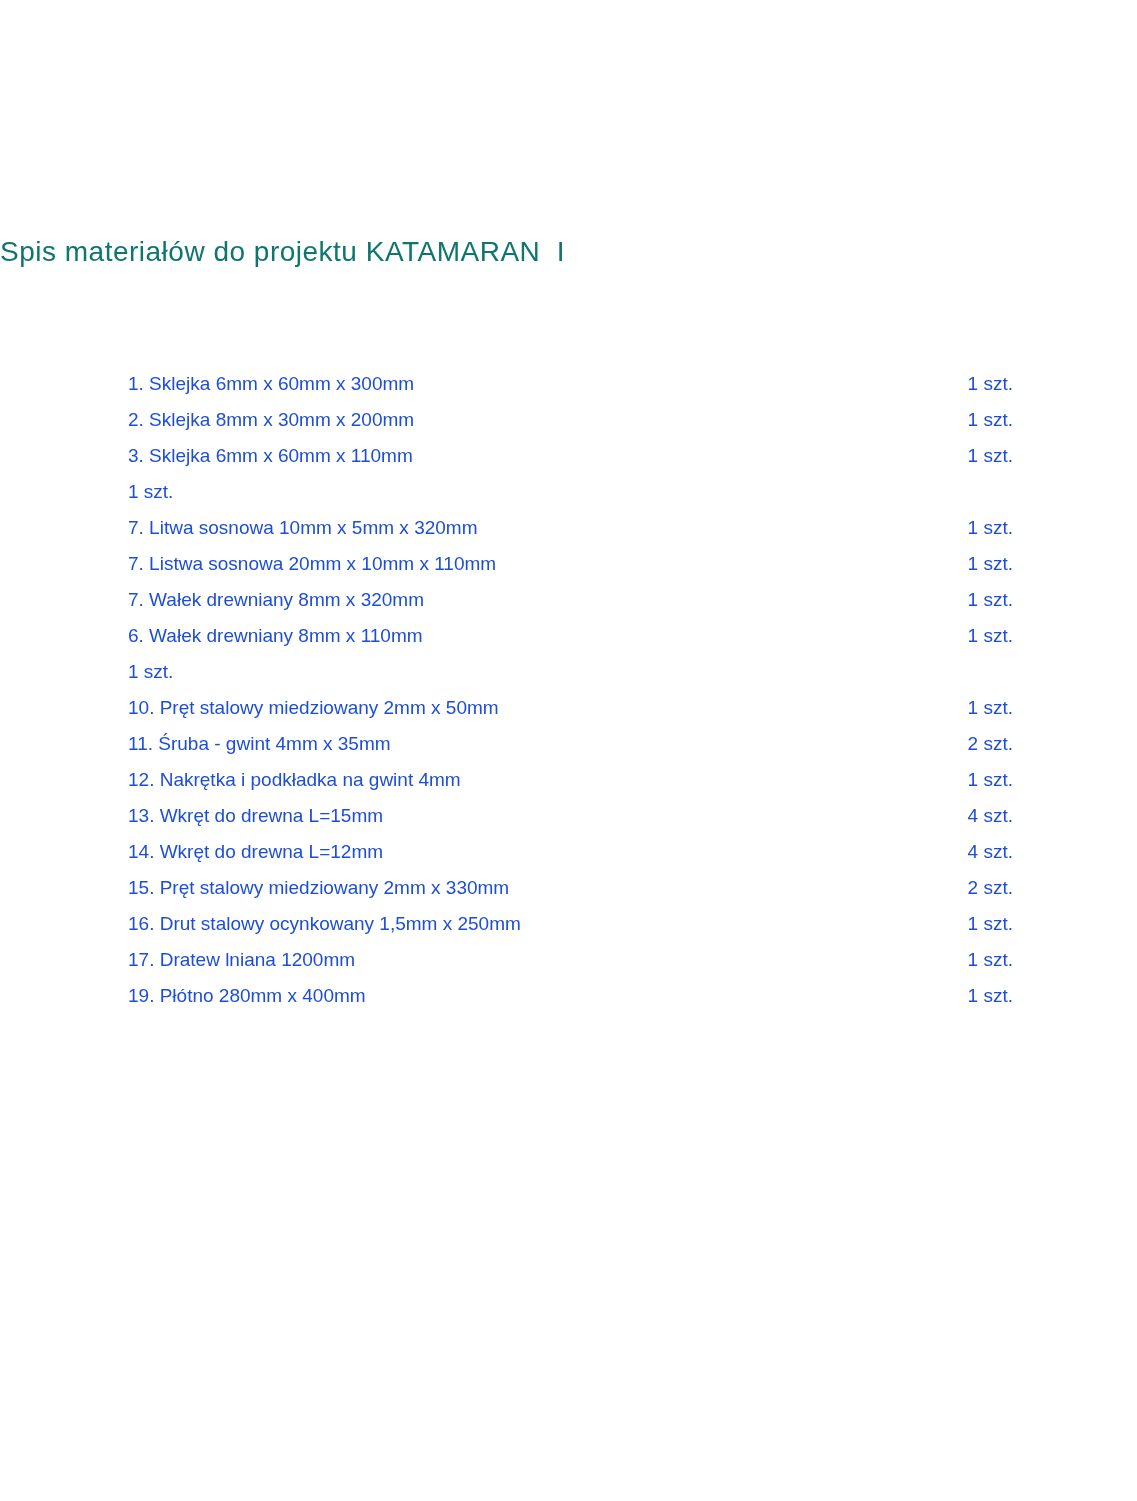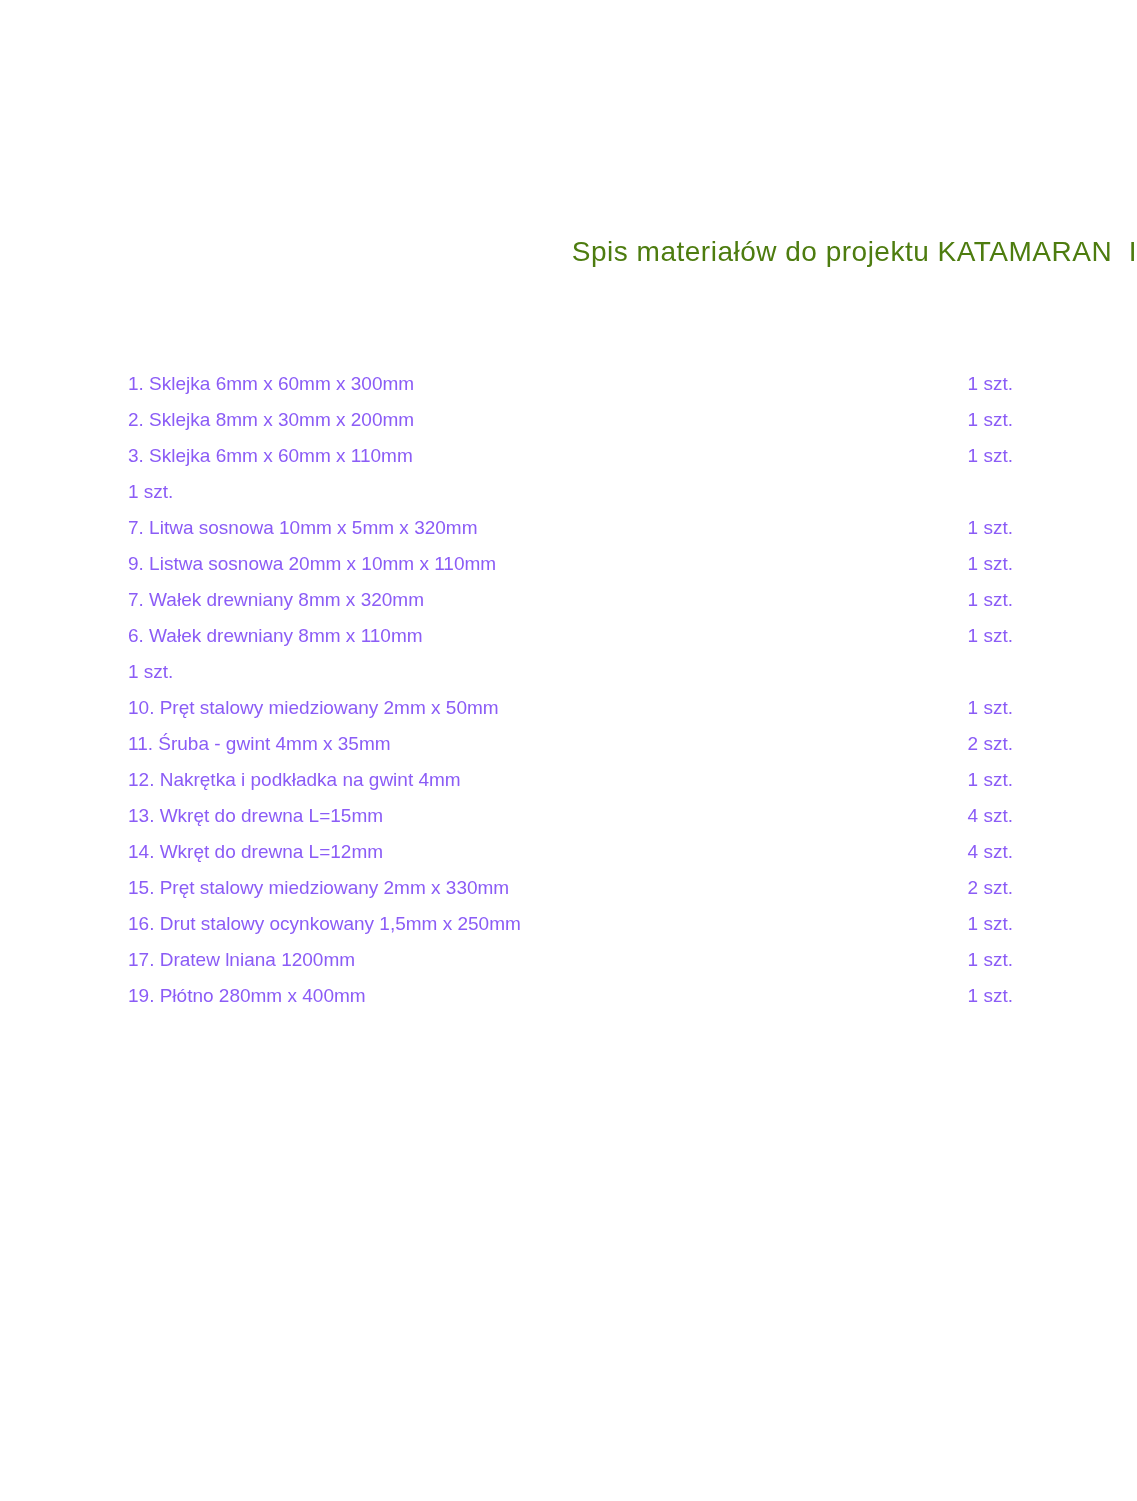--- a/index.html
+++ b/index.html
@@ -19,41 +19,41 @@
     height: 1501px;
     background: #ffffff;
     overflow: hidden;
   }
   .doc-title {
     position: absolute;
     top: 236px;
     left: 0;
     width: 100%;
     margin: 0;
-    text-align: right;
+    text-align: left;
     font-size: 28px;
     font-weight: 400;
     letter-spacing: 0.5px;
-    color: #4d7c0f;
+    color: #0f766e;
     white-space: pre-wrap; 
   }
   .materials-list {
     position: absolute;
     top: 366px;
     left: 128px;
     right: 124px; 
   }
   .material-row {
     display: flex;
     justify-content: space-between;
     align-items: baseline;
     height: 36px;
     line-height: 36px;
     font-size: 19px;
-    color: #8b5cf6;
+    color: #1d4ed8;
   }
   .material-label {
     white-space: pre;
   }
   .material-qty {
     white-space: pre;
   }
 </style>
 </head>
 <body>
@@ -75,21 +75,21 @@
         <span class="material-qty">1 szt.</span>
       </div>
       <div class="material-row">
         <span class="material-qty">1 szt.</span>
       </div>
       <div class="material-row">
         <span class="material-label">7. Litwa sosnowa 10mm x 5mm x 320mm</span>
         <span class="material-qty">1 szt.</span>
       </div>
       <div class="material-row">
-        <span class="material-label">9. Listwa sosnowa 20mm x 10mm x 110mm</span>
+        <span class="material-label">7. Listwa sosnowa 20mm x 10mm x 110mm</span>
         <span class="material-qty">1 szt.</span>
       </div>
       <div class="material-row">
         <span class="material-label">7. Wałek drewniany 8mm x 320mm</span>
         <span class="material-qty">1 szt.</span>
       </div>
       <div class="material-row">
         <span class="material-label">6. Wałek drewniany 8mm x 110mm</span>
         <span class="material-qty">1 szt.</span>
       </div>

